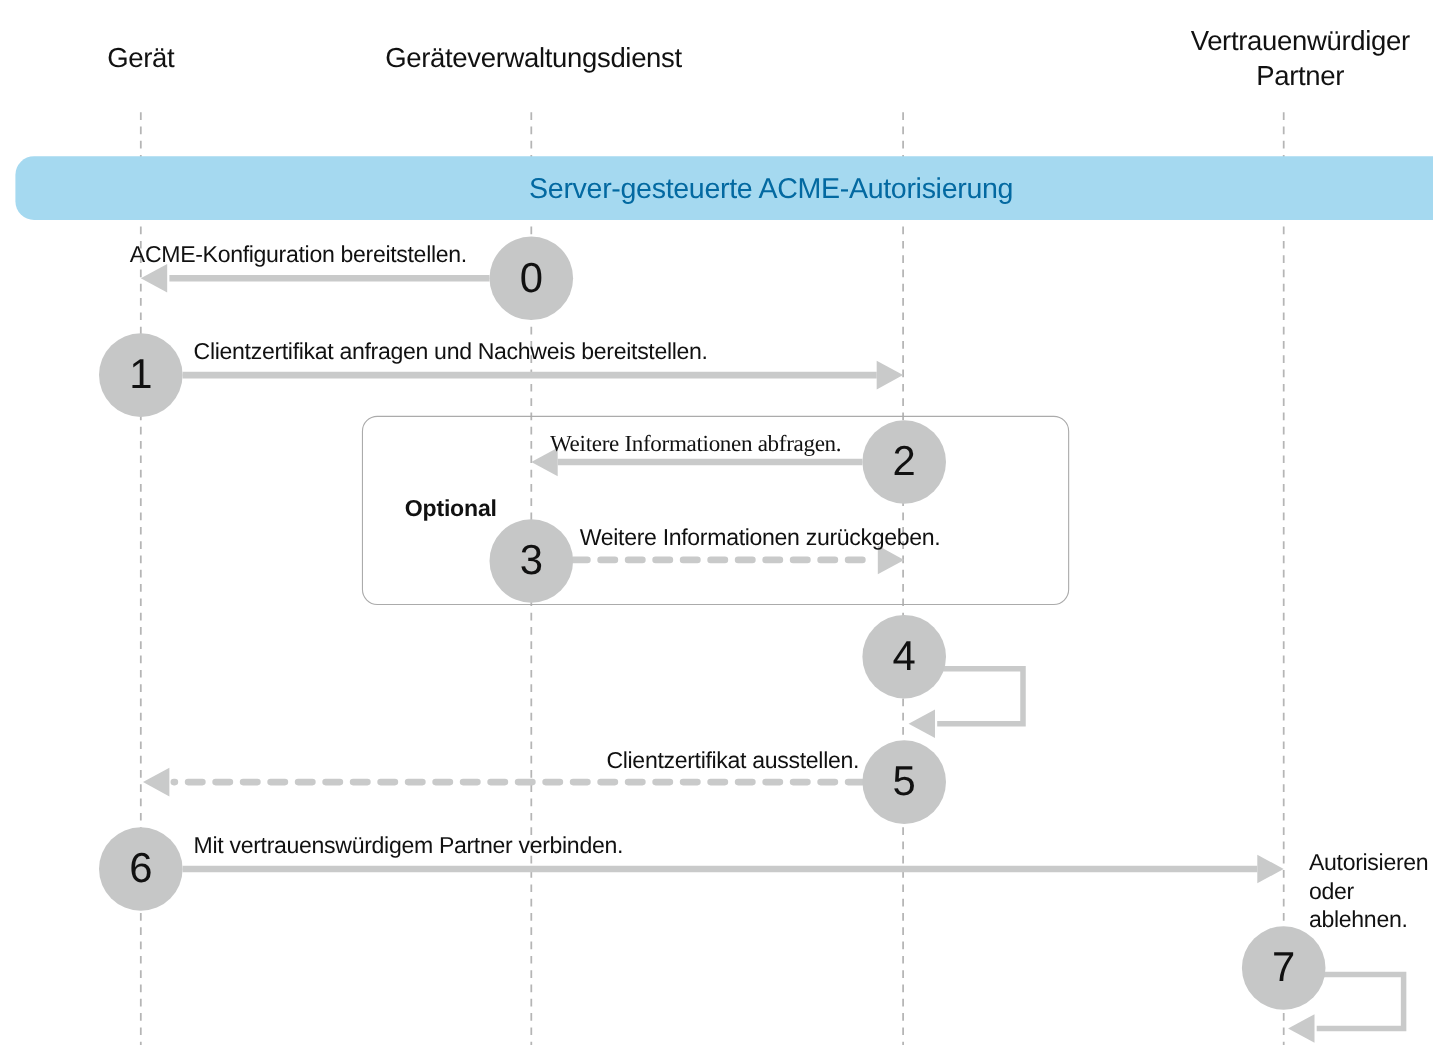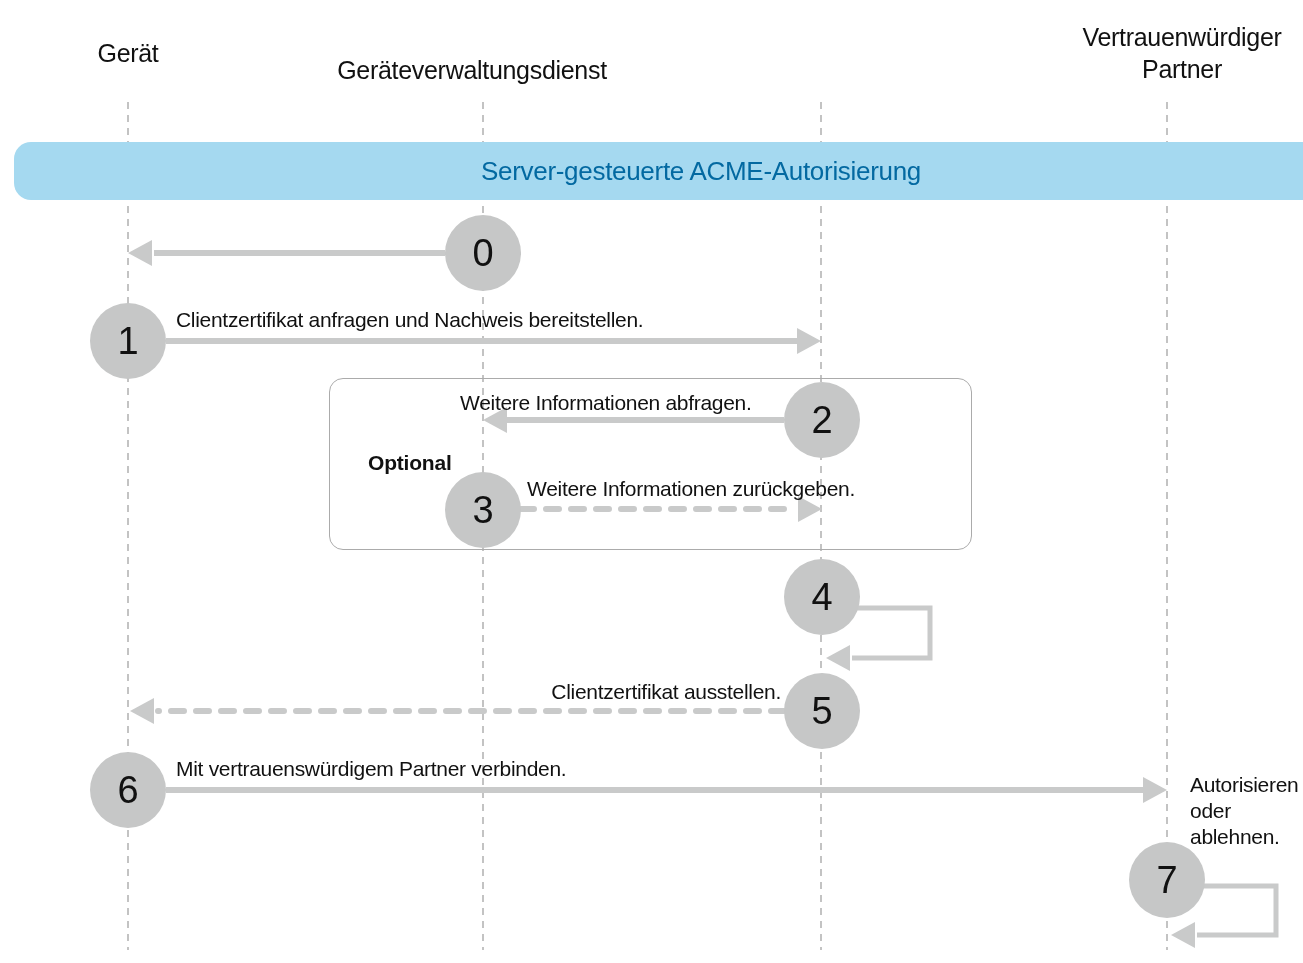--- a/index.html
+++ b/index.html
@@ -84,32 +84,33 @@
       <polygon class="head" points="1167,790 1143,777 1143,803"></polygon>
     </g>
 
     <g>
       <path class="loop" d="M 1167 886 L 1276 886 L 1276 935 L 1197 935"></path>
       <polygon class="head" points="1171,935 1195,922 1195,948"></polygon>
     </g>
   </svg>
 
   <div class="participant" style="left:28px;top:37px;width:200px;">Gerät</div>
-  <div class="participant" style="left:272px;top:37px;width:400px;margin-top:17px;">Geräteverwaltungsdienst</div>
+  <div class="participant" style="left:285px;top:37px;width:400px;">Geräteverwaltungsdienst</div>
   <div class="participant" style="left:1062px;top:21px;width:240px;">Vertrauenwürdiger Partner</div>
 
   <div class="banner">
     <span>Server-gesteuerte ACME-Autorisierung</span>
   </div>
 
   <div class="opt-box"></div>
   <div class="opt-label">Optional</div>
 
+  <div class="msg" style="left:118px;top:220px;">ACME-Konfiguration bereitstellen.</div>
   <div class="msg" style="left:176px;top:308px;">Clientzertifikat anfragen und Nachweis bereitstellen.</div>
-  <div class="msg" style="left:460px;top:391px;">Weitere Informationen abfragen.</div>
+  <div class="msg" style="left:500px;top:391px;font-family:Liberation Serif, serif;">Weitere Informationen abfragen.</div>
   <div class="msg" style="left:527px;top:477px;">Weitere Informationen zurückgeben.</div>
   <div class="msg" style="right:522px;top:680px;text-align:right;">Clientzertifikat ausstellen.</div>
   <div class="msg" style="left:176px;top:757px;">Mit vertrauenswürdigem Partner verbinden.</div>
   <div class="msg wrap" style="left:1190px;top:772px;width:118px;line-height:26px;">Autorisieren oder ablehnen.</div>
 
   <div class="step-circle" style="left:445px;top:215px;">0</div>
   <div class="step-circle" style="left:90px;top:303px;">1</div>
   <div class="step-circle" style="left:784px;top:382px;">2</div>
   <div class="step-circle" style="left:445px;top:472px;">3</div>
   <div class="step-circle" style="left:784px;top:559px;">4</div>

